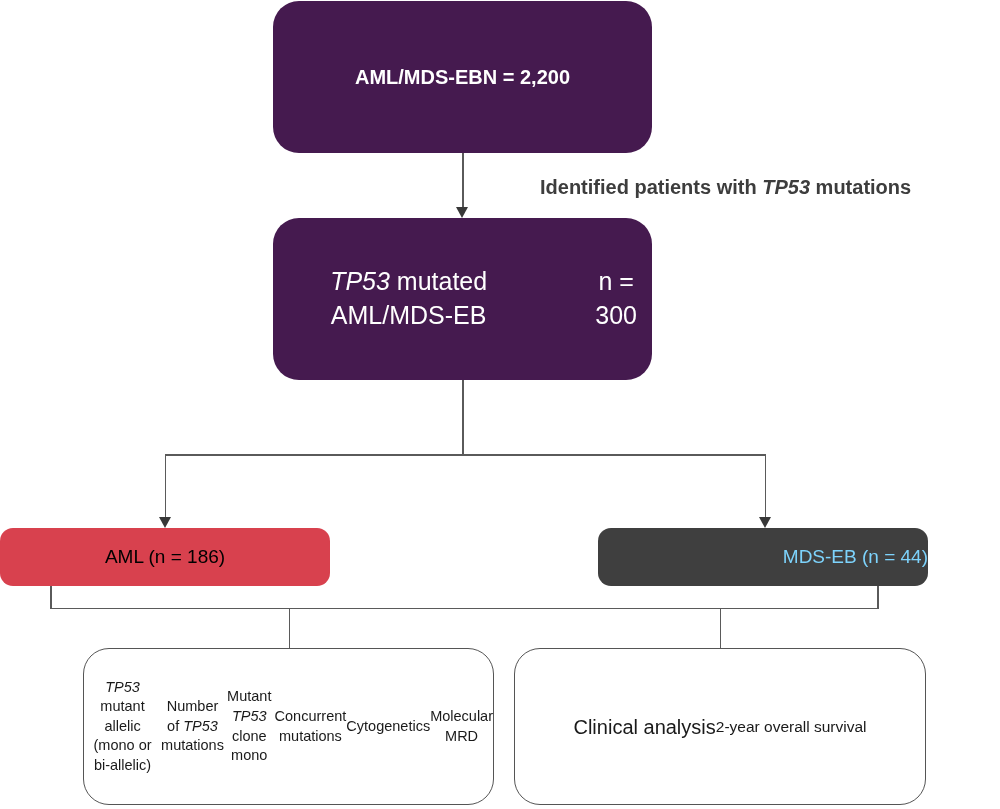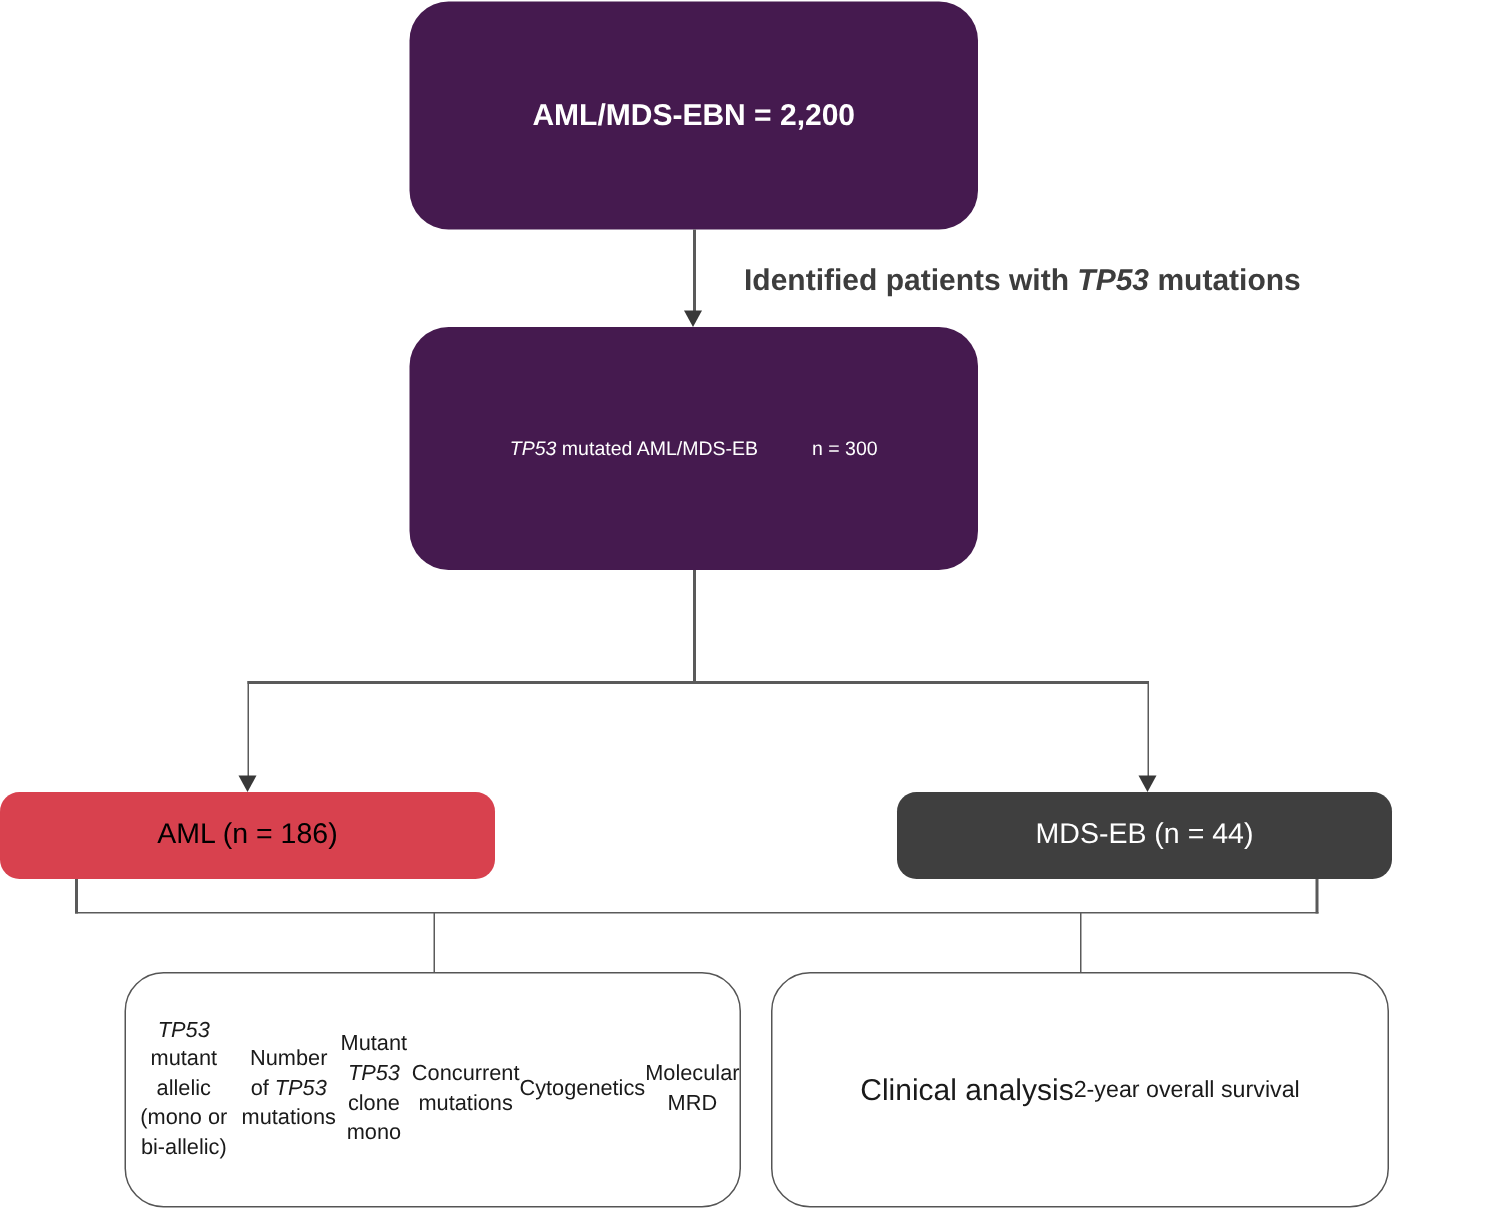--- a/index.html
+++ b/index.html
@@ -30,37 +30,38 @@
     border-radius: 26px;
   }
   .red-node {
     background: #d8414e;
     color: #000000;
     border-radius: 13px;
     font-size: 19px;
   }
   .dark-node {
     background: #3f3f3f;
-    color: #ffffff;
+    color: #7dd3fc;
     border-radius: 13px;
     font-size: 19px;
+    justify-content: flex-end;
   }
   .white-node {
     background: #ffffff;
     border: 1.5px solid #555555;
     border-radius: 26px;
     color: #1a1a1a;
   }
   .nline { line-height: 1.35; }
   .it { font-style: italic; }
   .top-node-text { font-size: 20px; font-weight: bold; }
-  .tp53-node-text { font-size: 13px; font-weight: normal; gap: 36px; }
+  .tp53-node-text { font-size: 25px; font-weight: normal; gap: 36px; }
   .flow-label {
     position: absolute;
-    left: 496px;
+    left: 540px;
     top: 176px;
     font-size: 20px;
     font-weight: bold;
     color: #3d3d3d;
     white-space: nowrap;
   }
   .vline, .hline {
     position: absolute;
     background: #5a5a5a;
   }

